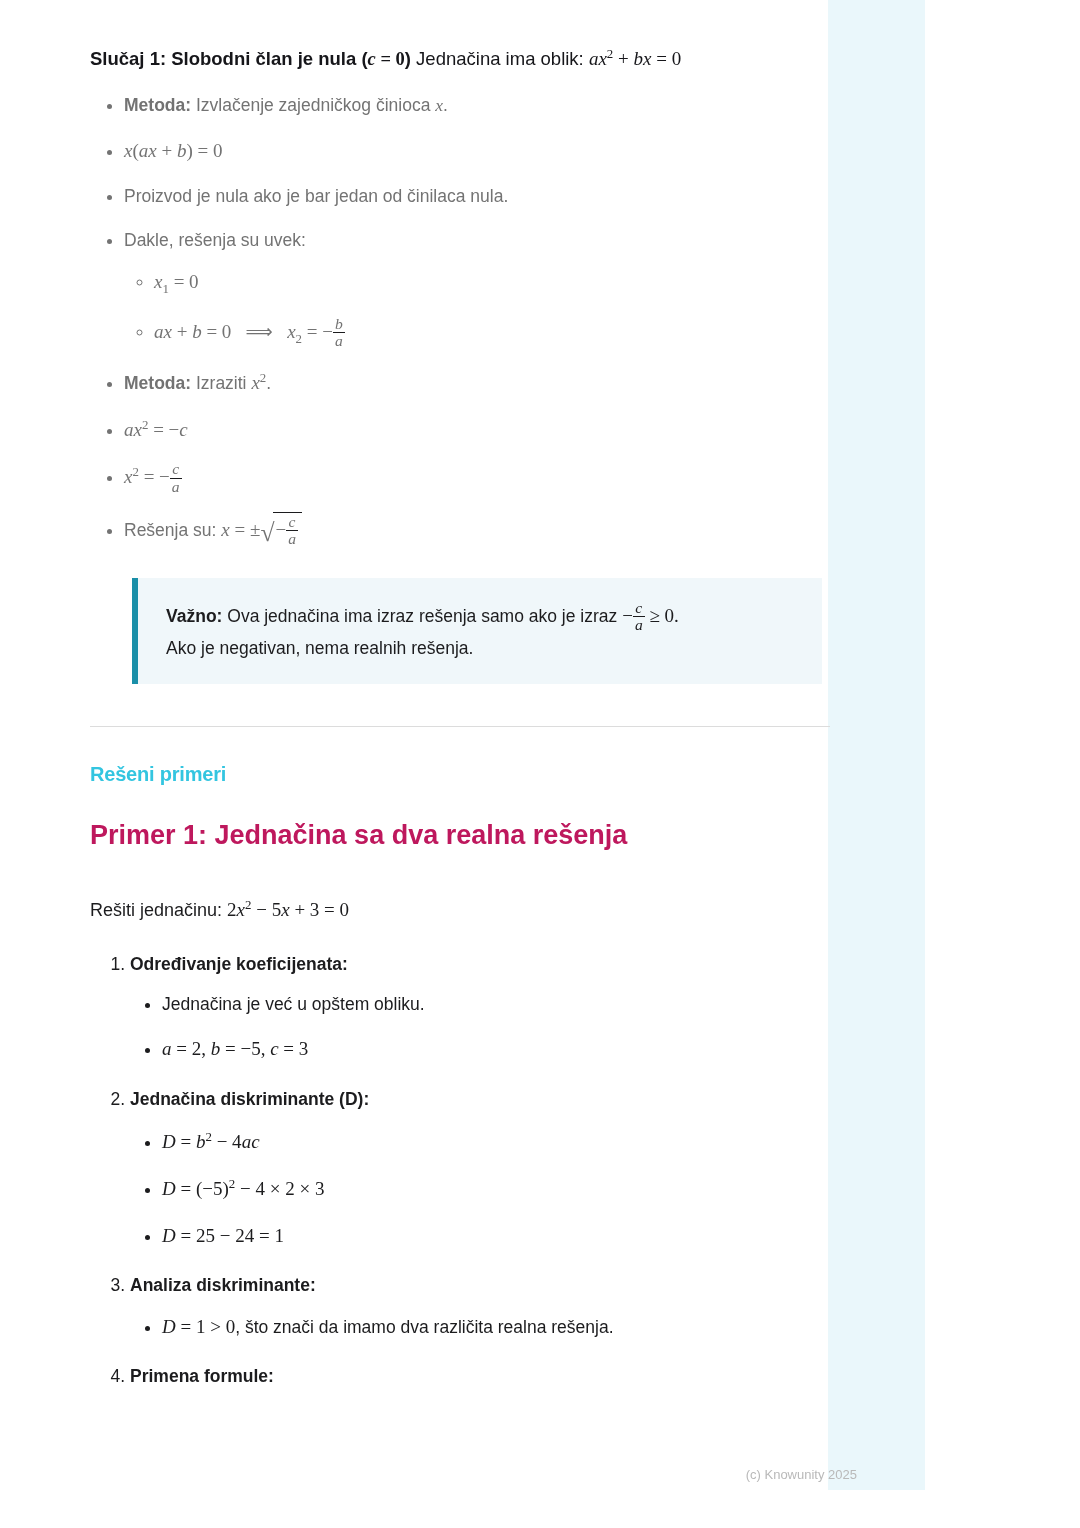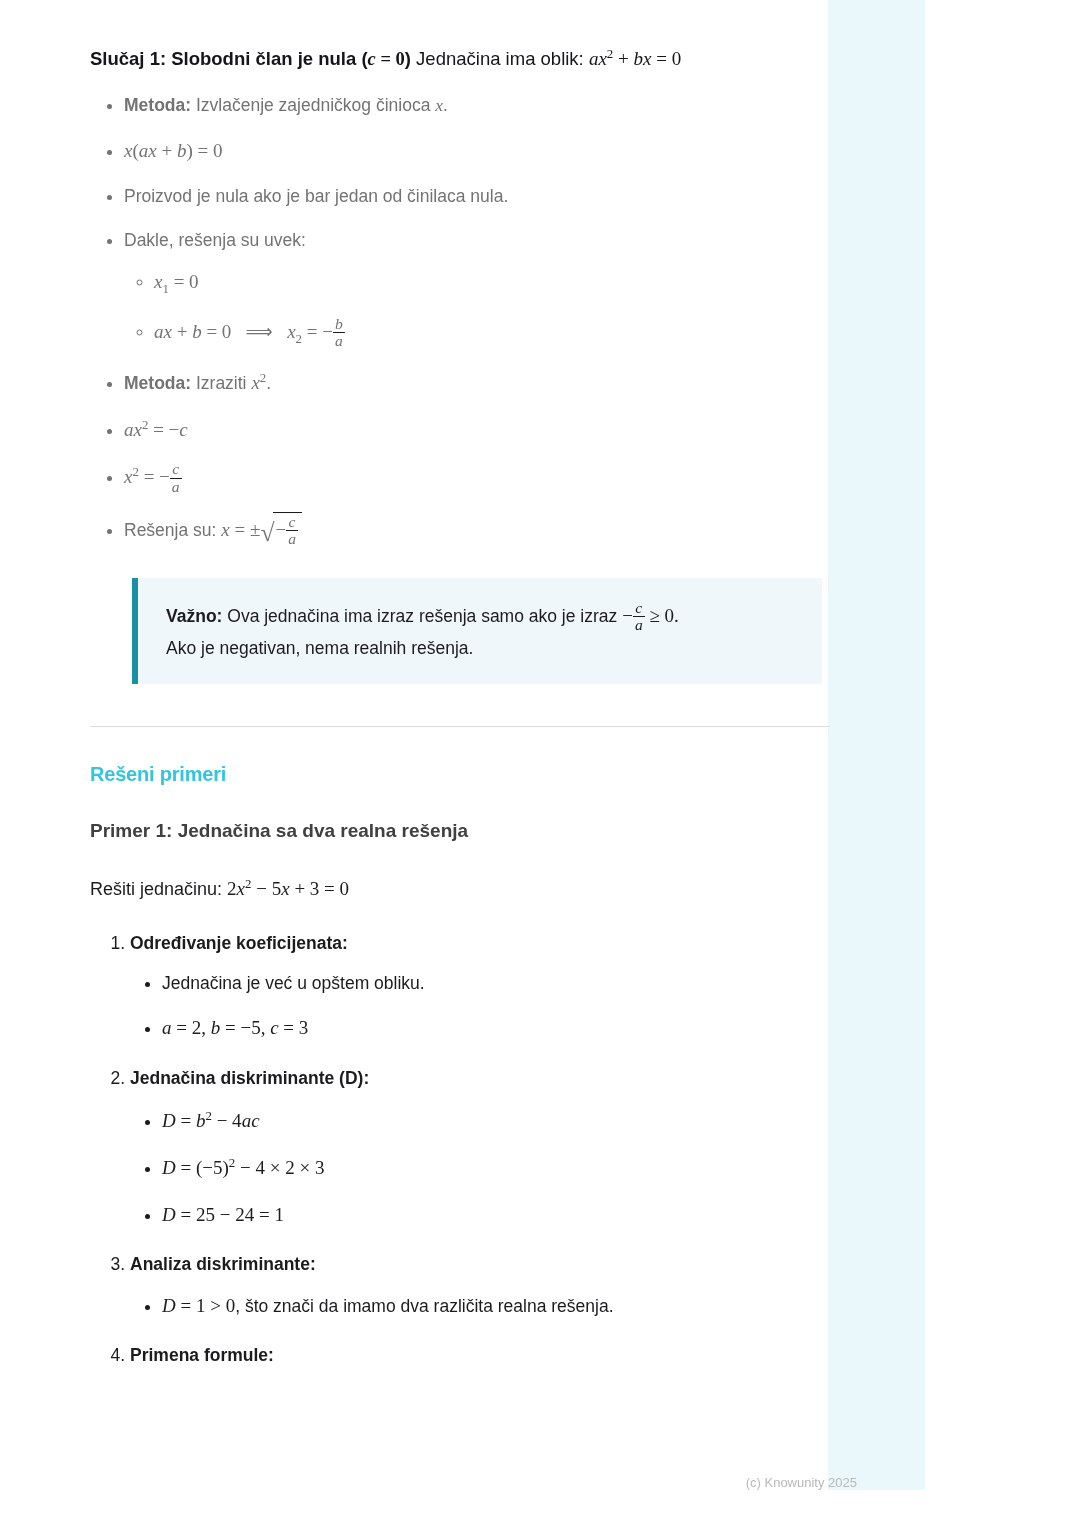--- a/index.html
+++ b/index.html
@@ -119,23 +119,23 @@
     width: 740px;
   }
   h2.section {
     font-size: 20px;
     color: #33c5e0;
     margin: 0 0 34px 0;
     font-weight: bold;
     letter-spacing: -0.2px;
   }
   h3.subsection {
-    font-size: 19px;
-    color: #404040;
-    margin: 0 0 32px 0;
+    font-size: 27px;
+    color: #be185d;
+    margin: 0 0 44px 0;
     font-weight: bold;
   }
   p.body {
     font-size: 18px;
     line-height: 1.5;
     margin: 0 0 26px 0;
   }
   .frac {
     display: inline-block;
     vertical-align: -0.55em;
@@ -152,21 +152,21 @@
     border-top: 1px solid #1c1c1e;
     padding: 1px 4px 0 2px;
     margin-left: -1px;
   }
   .radical { font-family: "Liberation Serif", serif; font-size: 1.35em; vertical-align: -0.18em; }
   sup { font-size: 0.68em; }
   sub { font-size: 0.68em; }
   .watermark {
     position: absolute;
     right: 68px;
-    bottom: 38px;
+    bottom: 46px;
     font-size: 13px;
     color: #b9b9b9;
     font-family: "Liberation Sans", sans-serif;
   }
 </style>
 </head>
 <body>
 
 <div class="page">
 

